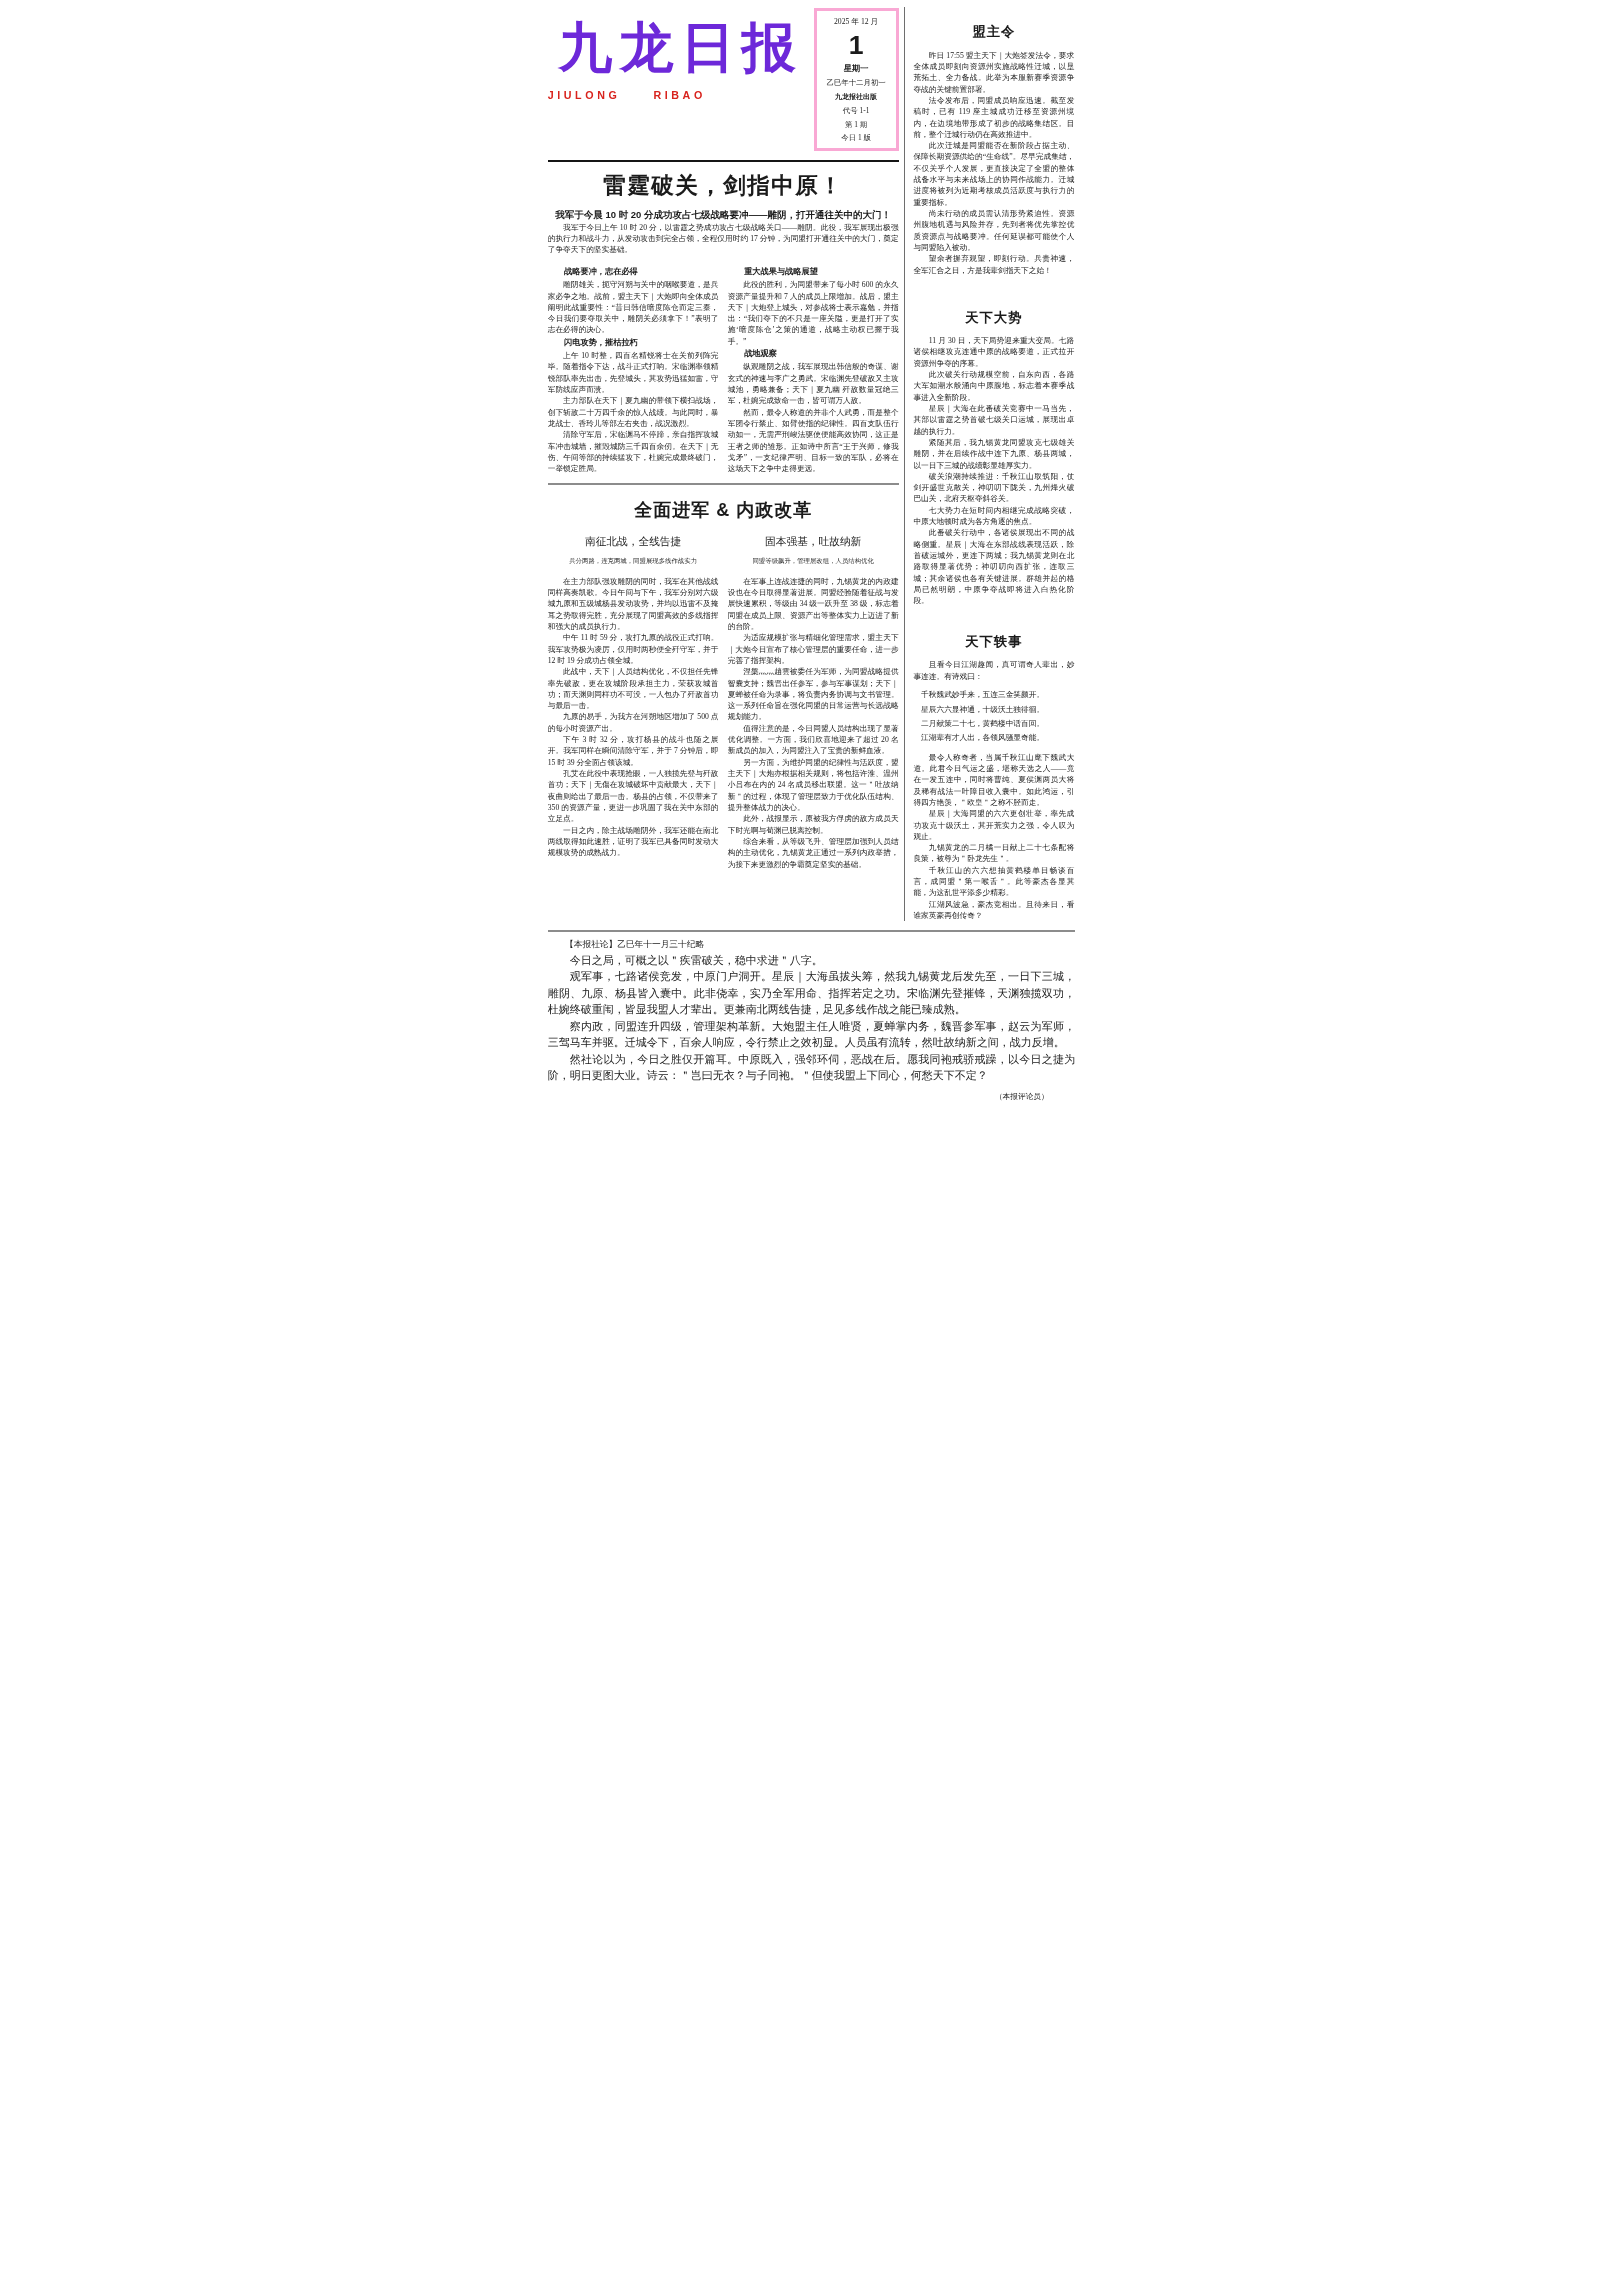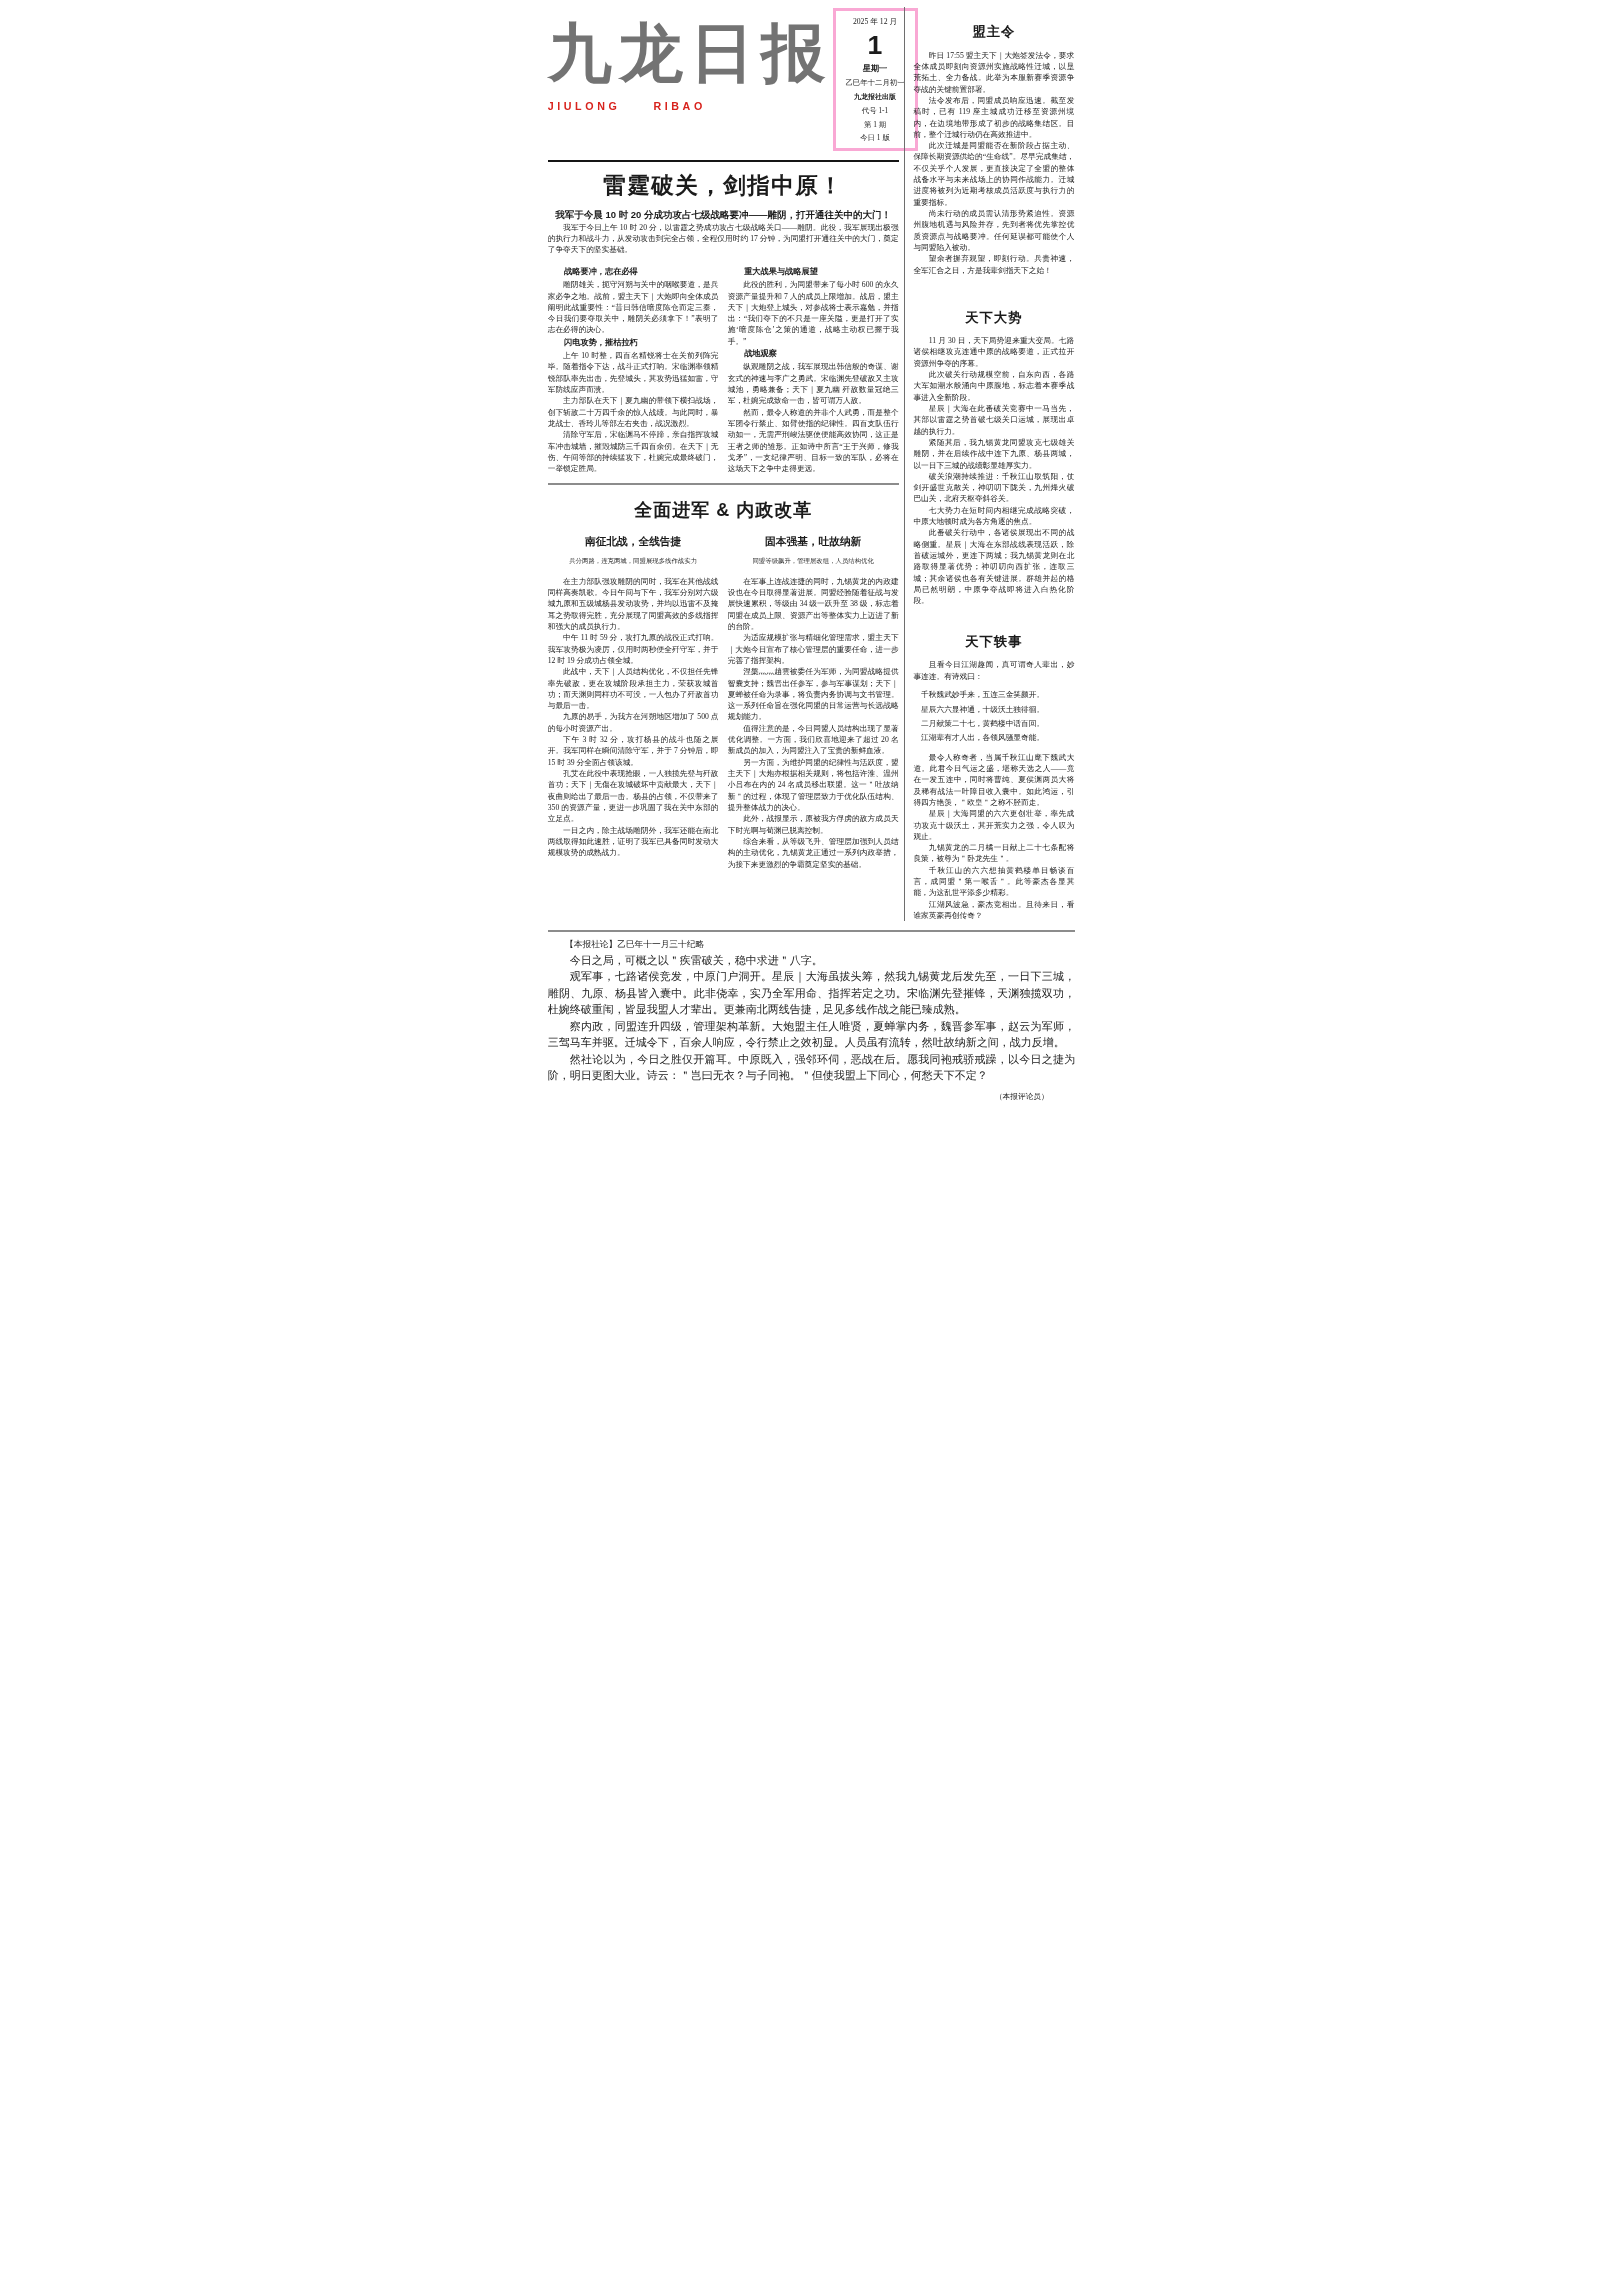--- a/index.html
+++ b/index.html
@@ -16,22 +16,22 @@
   
   .top-region { display: flex; align-items: stretch; }
   .main-col { width: 354px; flex: 0 0 354px; padding-right: 3.1px; }
   .v-divider { width: 1.5px; background: #6e6e6e; margin: 1px 4.1px 0 2px; }
   .sidebar { flex: 1; padding: 0 1px 0 4.1px; }
 
   
   .masthead { display: flex; align-items: flex-start; }
   .brand { flex: 1; text-align: center; padding-top: 13.3px; }
   .brand-title {
-    color: #737373;
-    font-size: 64px;
+    color: #6d28d9;
+    font-size: 54px;
     line-height: 1.05;
     font-weight: bold;
     letter-spacing: 7.2px;
     font-family: "DejaVu Serif", "Liberation Serif", serif;
     white-space: nowrap;
   }
   .brand-pinyin {
     margin-top: 13px;
     display: flex;
     justify-content: flex-start;
@@ -120,21 +120,21 @@
     font-weight: bold;
     font-size: 18px;
     letter-spacing: 1px;
     margin-top: 13.3px;
   }
   .sec2-cols { display: flex; gap: 9.2px; margin-top: 13.3px; }
   .sec2-col { flex: 1; min-width: 0; }
   .sec2-head {
     text-align: center;
     font-family: "Liberation Sans", "DejaVu Sans", sans-serif;
-    font-weight: bold;
+    font-weight: normal;
     font-size: 10.7px;
     margin-bottom: 7.2px;
   }
   .sec2-sub {
     text-align: center;
     font-family: "Liberation Sans", "DejaVu Sans", sans-serif;
     font-size: 6.4px;
     color: #2a2a2a;
     margin-bottom: 10.2px;
   }

